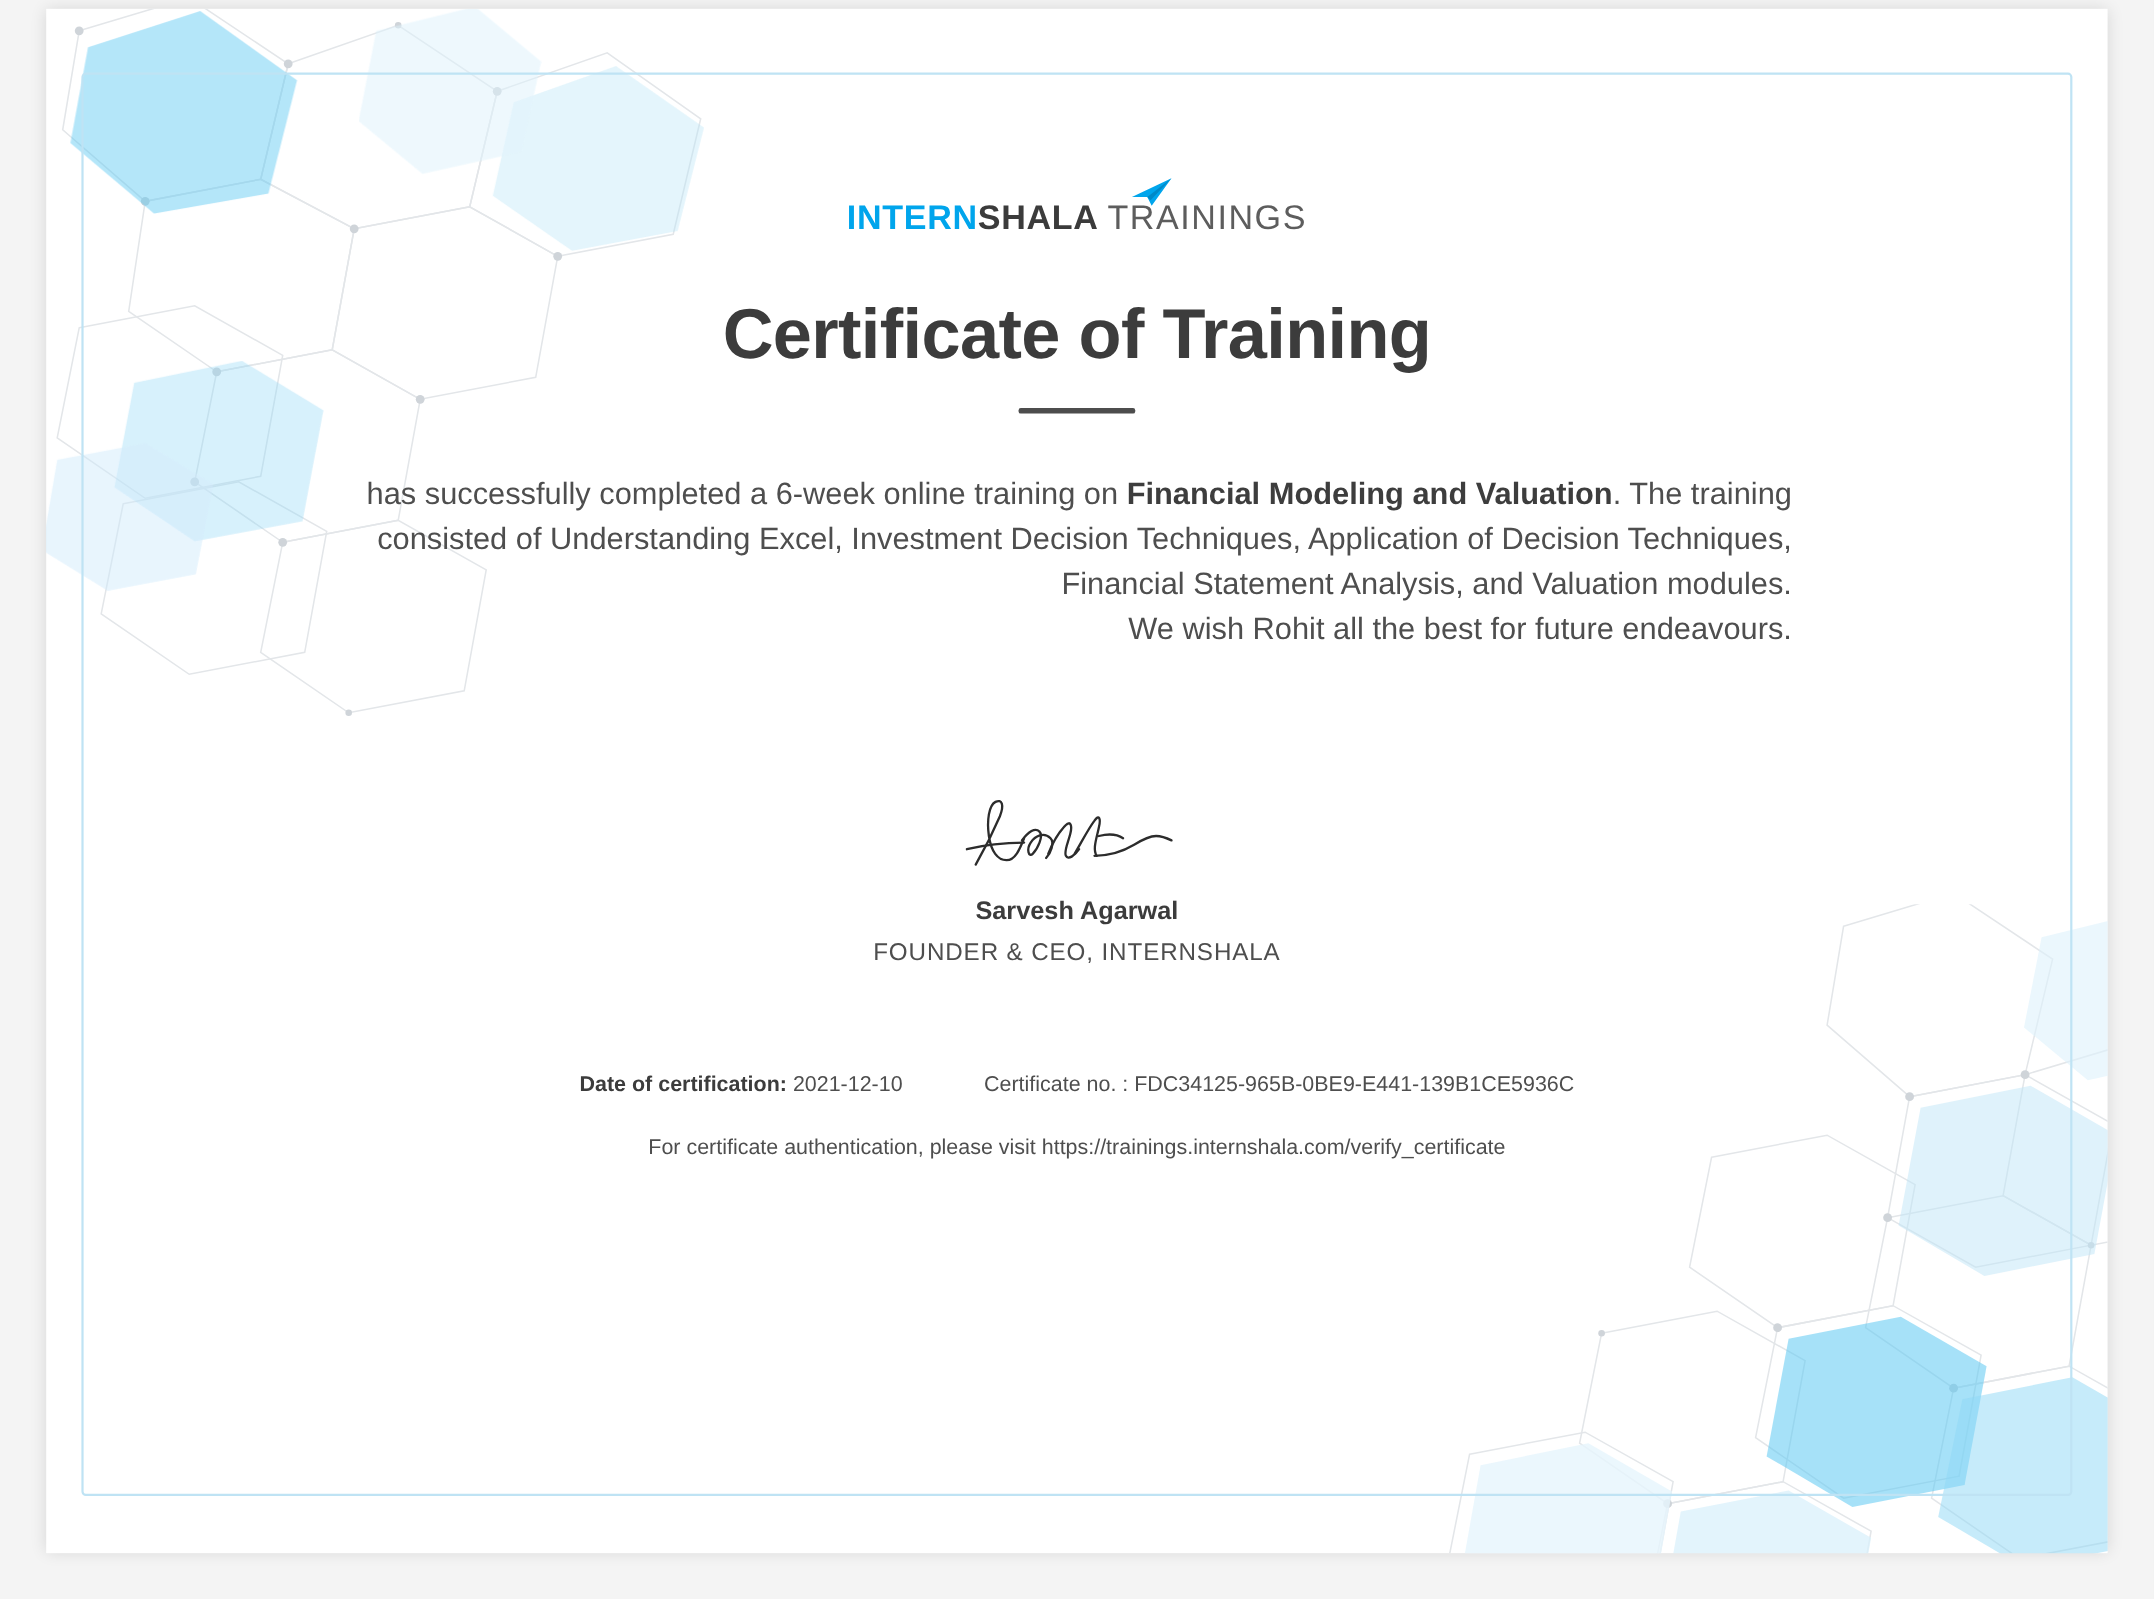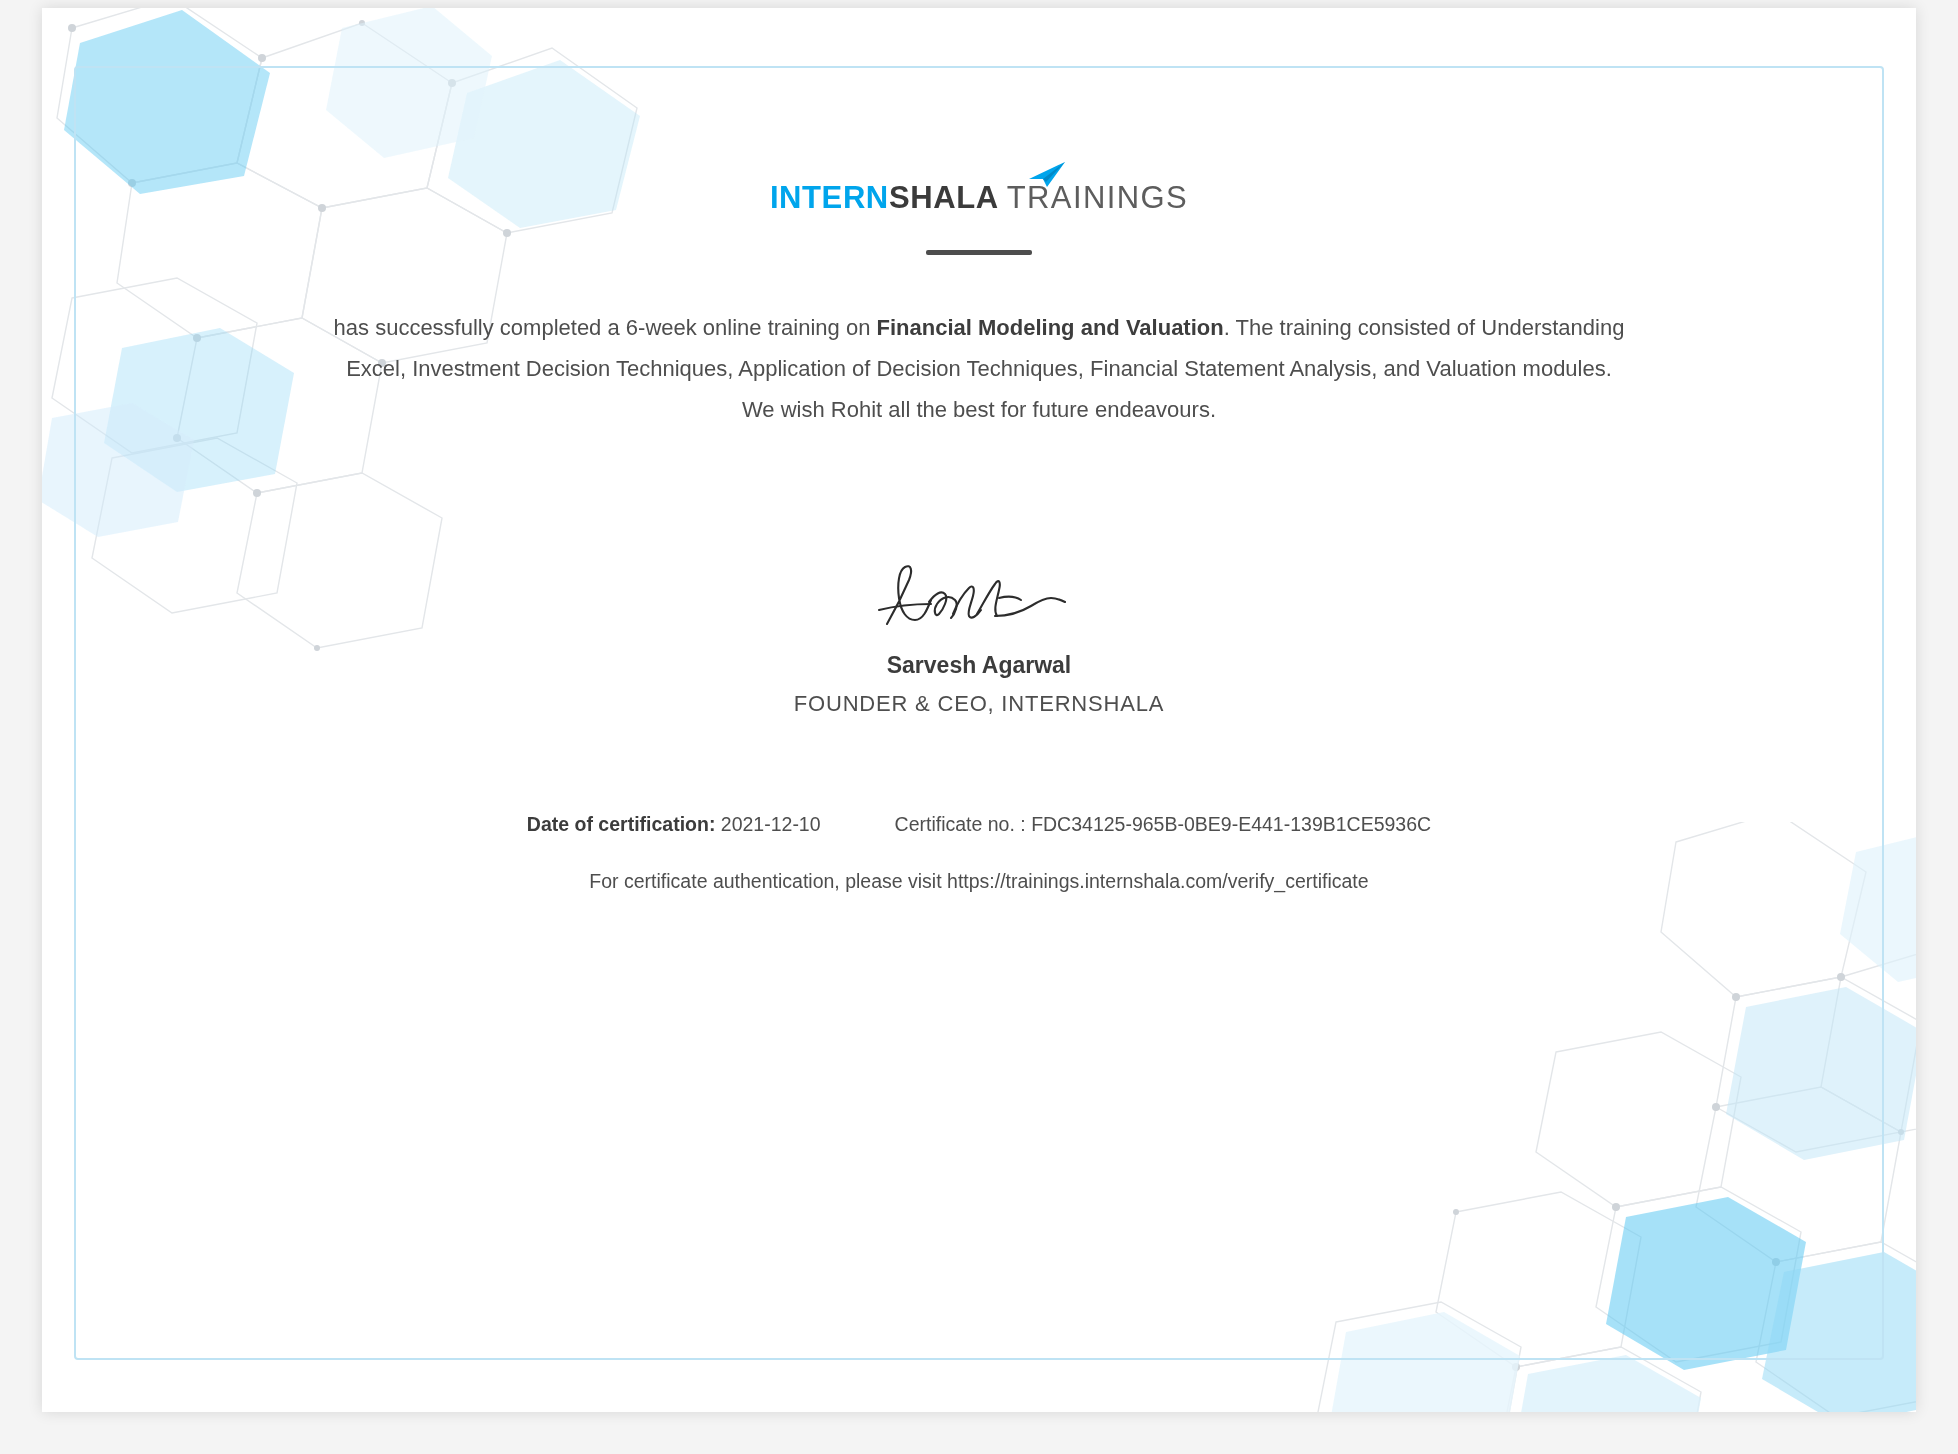--- a/index.html
+++ b/index.html
@@ -114,24 +114,25 @@
     margin-top: 54px;
     font-size: 40px;
     font-weight: 700;
     color: #3c3c3c;
     letter-spacing: 0.2px;
   }
 
   .body-text {
     margin: 52px auto 0 auto;
     width: 1300px;
-    font-size: 22px;
+    font-size: 28px;
     line-height: 41px;
     color: #4e4e4e;
     font-weight: 400;
+    text-align: right;
   }
   .body-text b { font-weight: 700; color: #3d3d3d; }
 
   .sign-block {
     margin-top: 128px;
   }
   .signature {
     height: 78px;
     display: flex;
     justify-content: center;
@@ -243,20 +244,21 @@
     <div class="content">
 
       <div class="logo-row">
         <svg class="plane-icon" viewBox="0 0 40 30">
           <path d="M2 19 L38 2 L20 27 L16 19 Z" fill="#00a5ec"></path>
           <path d="M16 19 L38 2 L19 22 Z" fill="#0089c8"></path>
         </svg>
         <div class="logo-text"><span class="intern">INTERN</span><span class="shala">SHALA</span> <span class="trainings">TRAININGS</span></div>
       </div>
 
+      <h1 class="title">Certificate of Training</h1>
       <div class="title-rule"></div>
 
 
       <div class="body-text">
         <span>has successfully completed a 6-week online training on </span><b>Financial Modeling and Valuation</b><span>. The training consisted of Understanding Excel, Investment Decision Techniques, Application of Decision Techniques, Financial Statement Analysis, and Valuation modules.</span>
         <div>We wish Rohit all the best for future endeavours.</div>
       </div>
 
       <div class="sign-block">
         <div class="signature">

